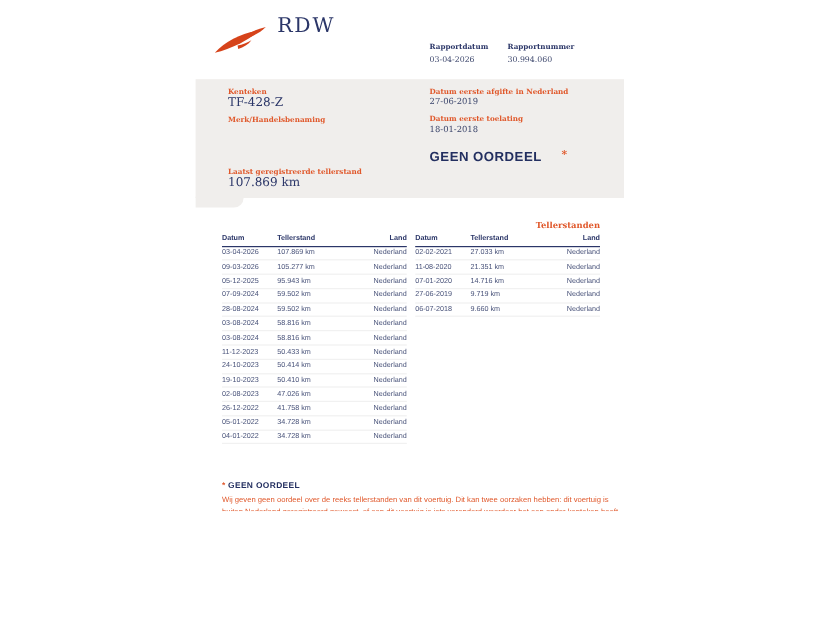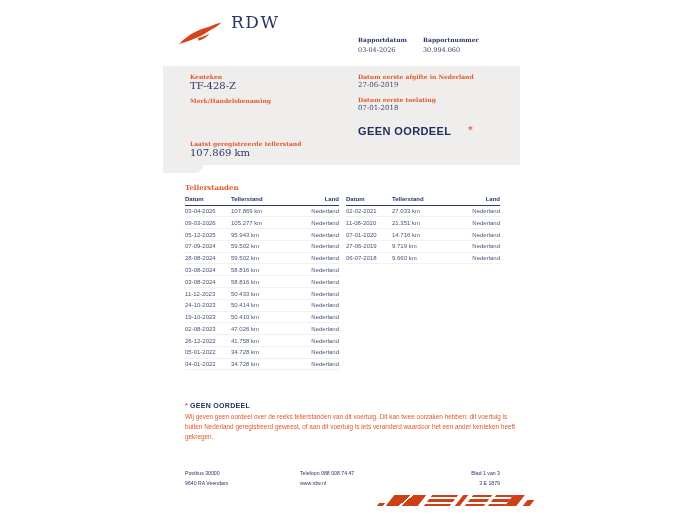--- a/index.html
+++ b/index.html
@@ -1,18 +1,18 @@
 <!DOCTYPE html>
 <html><head>
 <meta charset="utf-8">
 <style>
   * { box-sizing: border-box; }
   html,body { margin:0; padding:0; background:#ffffff; }
   #app {
-    position:relative; width:685px; height:514px; background:#ffffff;
+    position:relative; width:685px; height:426px; background:#ffffff;
     font-family:"DejaVu Serif", serif; color:#2b3668; overflow:hidden;text-decoration:underline;
   }
   .abs { position:absolute; }
 
   
   .logo { left:178px; top:12px; display:flex; align-items:flex-start; }
   .logo svg { margin-top:9px; }
   .logo-text { font-size:17px; letter-spacing:1.5px; color:#2b3668; margin-left:9px; font-weight:500; }
   .doc-title { left:358px; top:10px; font-size:14.5px; color:#e0582b; font-weight:600; }
   .report-meta { left:358px; top:36px; display:flex; gap:16px; }
@@ -24,21 +24,21 @@
   .panel { left:163px; top:66px; width:357px; height:99px; background:#f0eeec; }
   .panel-tab { left:163px; top:164px; width:40px; height:9px; background:#f0eeec; border-radius:0 0 8px 0; }
   .field-label { font-size:6px; font-weight:bold; color:#e0582b; }
   .val-lg { font-size:10px; color:#2b3668; }
   .val-xl { font-size:11px; color:#2b3668; }
   .val-sm { font-size:7px; color:#3c466c; }
   .oordeel { font-family:"Liberation Sans", sans-serif; font-size:11px; font-weight:bold; letter-spacing:0.4px; color:#232f60; }
   .oordeel-star { color:#e0582b; font-size:9px; font-weight:bold; }
 
   
-  .section-heading { font-size:7px; font-weight:bold; color:#e0582b; }
+  .section-heading { font-size:7px; font-weight:bold; color:#e0582b;text-align:right; }
   .tables-wrap { left:185px; top:183px; width:315px; }
   .tables-row { display:flex; gap:7px; margin-top:4px; }
   .ttable { width:154px; font-family:"Liberation Sans", sans-serif; font-size:6px; color:#49537a; }
   .thead { display:flex; font-weight:bold; color:#2b3668; border-bottom:1px solid #2b3668; padding-bottom:2.5px; }
   .trow { display:flex; border-bottom:1px solid #f1f1f1; padding:2.6px 0 2.2px 0; }
   .c0 { width:46px; } .c1 { width:62px; } .c2 { flex:1; text-align:right; }
 
   
   .footnote { left:185px; top:402px; width:338px; font-family:"Liberation Sans", sans-serif; }
   .fn-head { font-size:7px; font-weight:bold; color:#232f60; letter-spacing:0.3px; }
@@ -97,21 +97,21 @@
 
   <div class="abs field-label" style="left:190px; top:97px;">Merk/Handelsbenaming</div>
 
   <div class="abs field-label" style="left:190px; top:140px;">Laatst geregistreerde tellerstand</div>
   <div class="abs val-lg" style="left:190px; top:147px;">107.869 km</div>
 
   <div class="abs field-label" style="left:358px; top:73px;">Datum eerste afgifte in Nederland</div>
   <div class="abs val-sm" style="left:358px; top:81px;">27-06-2019</div>
 
   <div class="abs field-label" style="left:358px; top:96px;">Datum eerste toelating</div>
-  <div class="abs val-sm" style="left:358px; top:104px;">07-01-2018</div>
+  <div class="abs val-sm" style="left:358px; top:104px;">18-01-2018</div>
 
   <div class="abs oordeel" style="left:358px; top:125px;">GEEN OORDEEL</div>
   <div class="abs oordeel-star" style="left:468px; top:125px;">*</div>
 
   <div class="abs tables-wrap">
     <div class="section-heading">Tellerstanden</div>
     <div class="tables-row">
       <div class="ttable">
         <div class="thead">
           <div class="c0">Datum</div>

